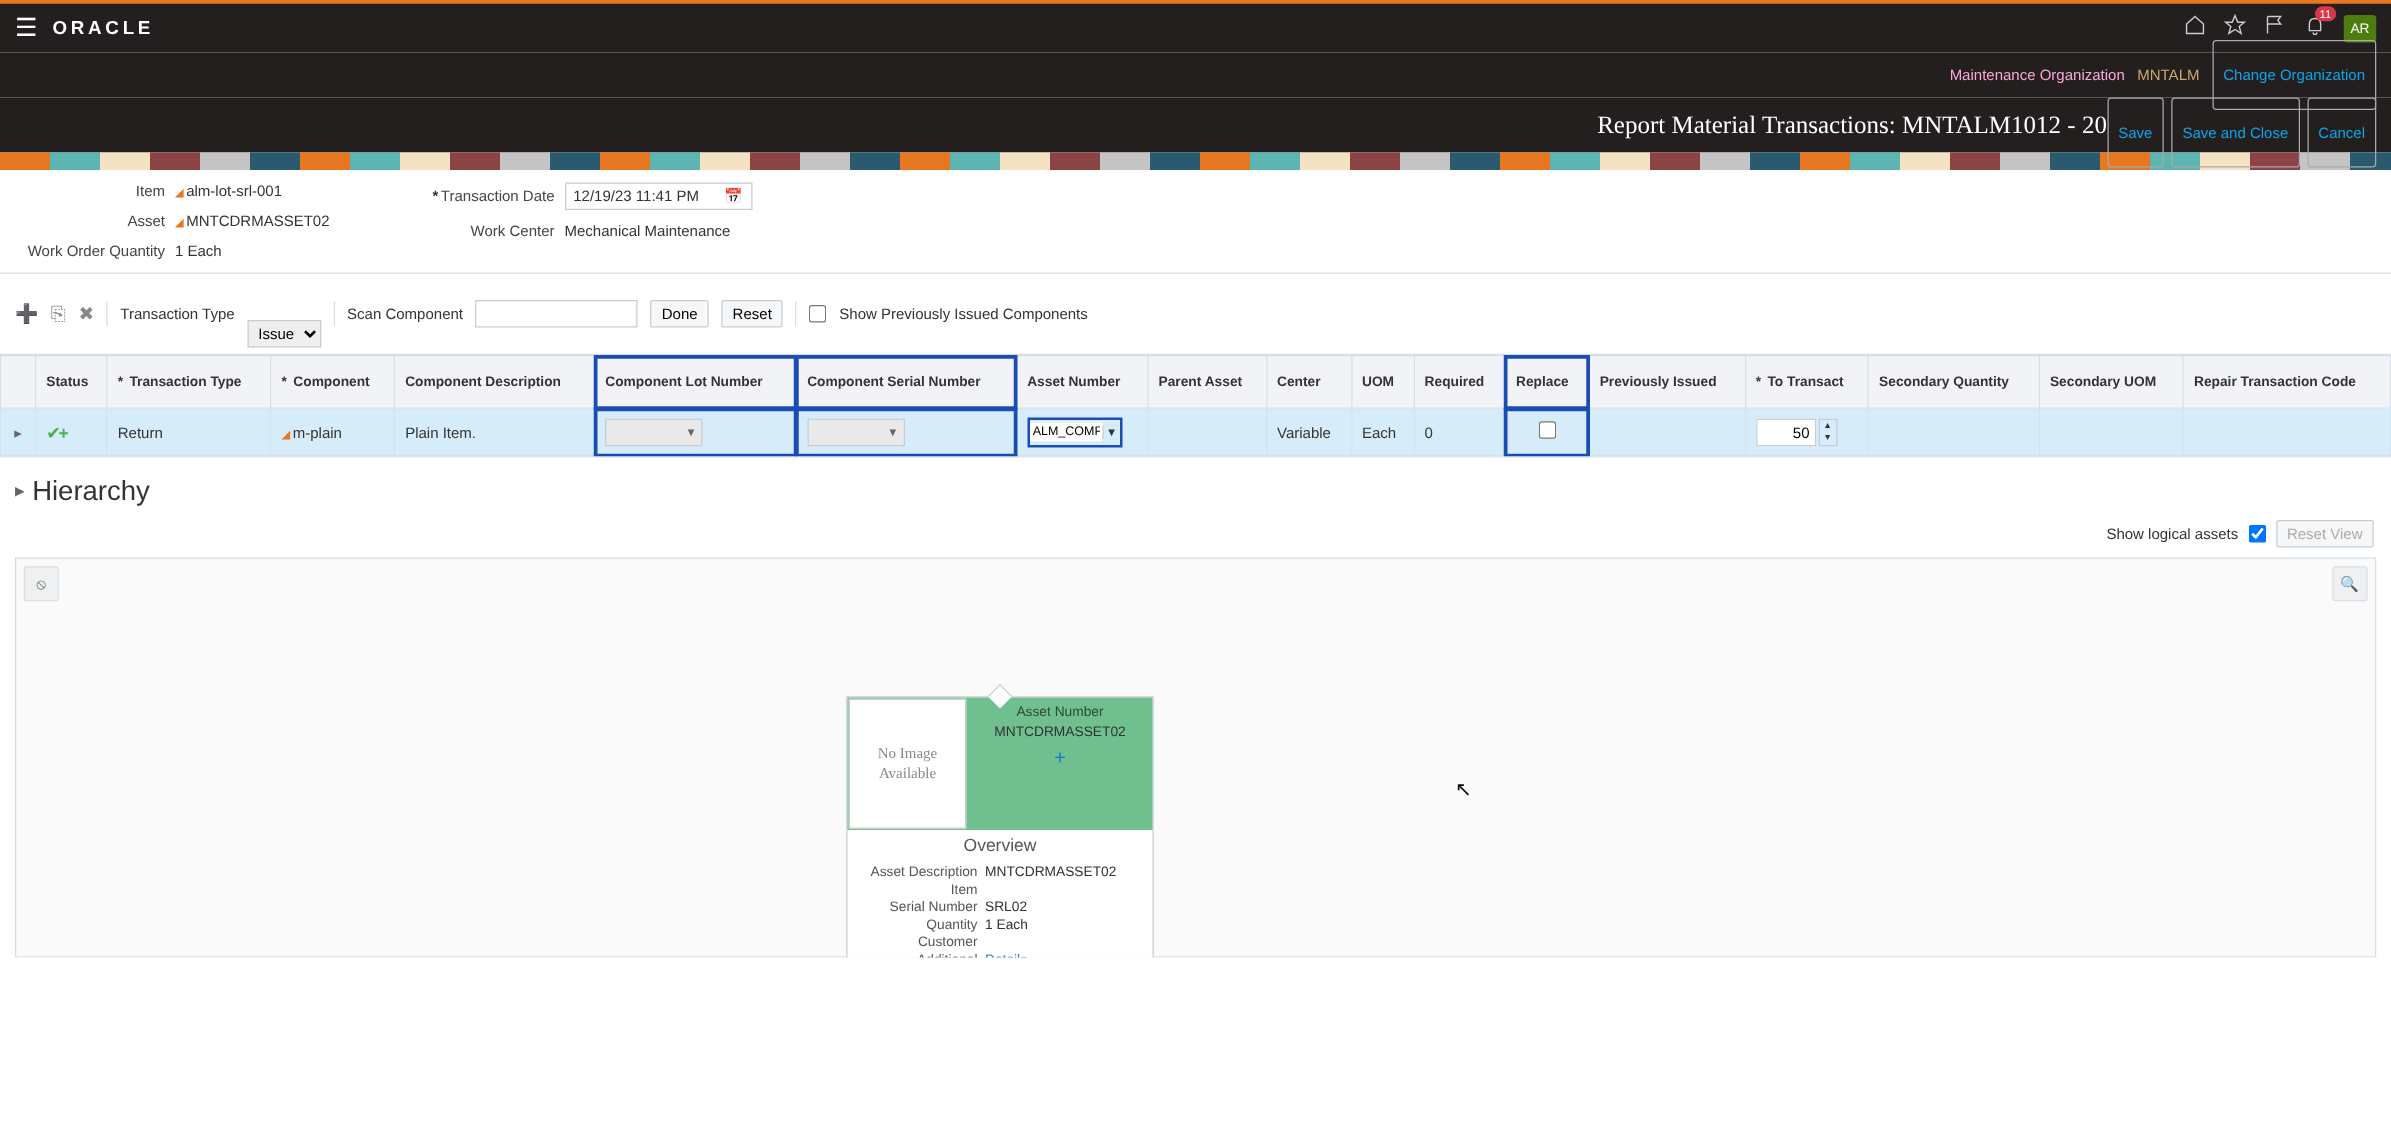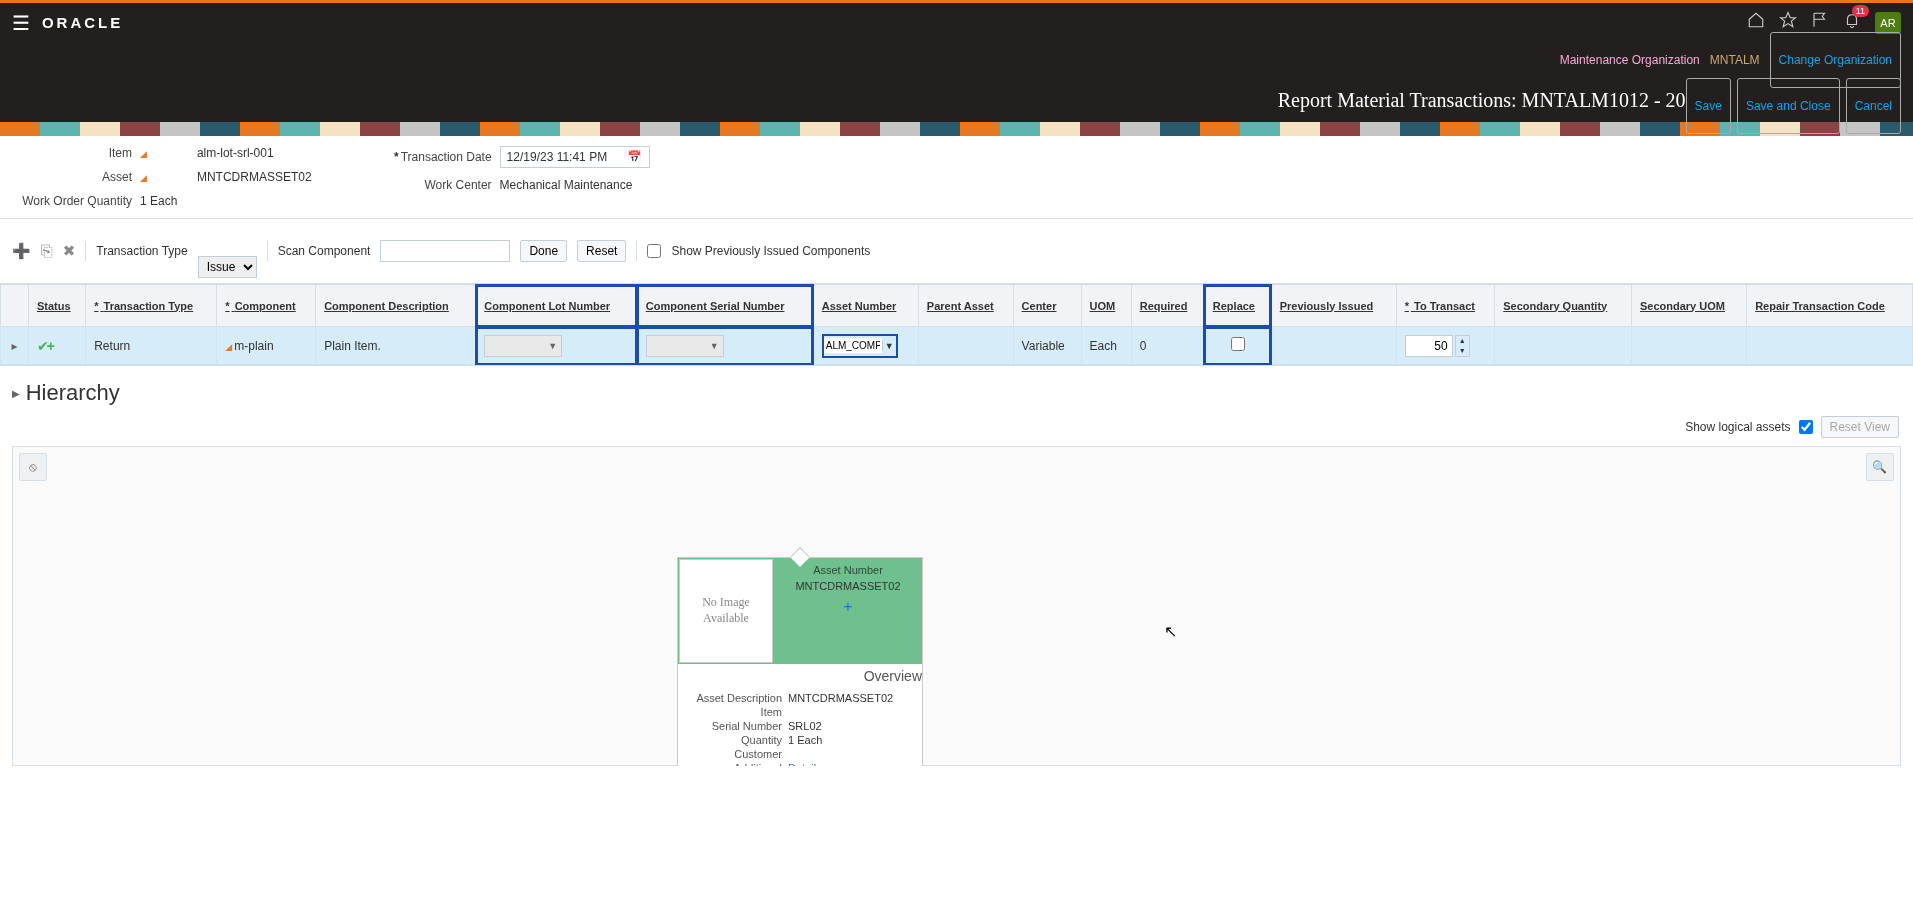--- a/index.html
+++ b/index.html
@@ -30,38 +30,38 @@
 
 .color-strip { height: 14px; background: repeating-linear-gradient(90deg, #e87722 0 40px, #5cb5b0 40px 80px, #f4e2c3 80px 120px, #8b4343 120px 160px, #c4c4c4 160px 200px, #2a5a6e 200px 240px); }
 
 
 .info-section { padding: 10px 12px; display: flex; gap: 60px; }
 .info-col { display: flex; flex-direction: column; gap: 10px; }
 .info-row { display: flex; align-items: center; gap: 8px; }
 .info-label { width: 120px; text-align: right; color: #444; font-size: 12px; }
 .info-val { font-size: 12px; color: #333; }
 .link-flag { color: #e87722; font-size: 9px; margin-right: 2px; }
-.link-text { color: #333; margin-left: 48px; }
+.link-text { color: #333; }
 .asterisk { color: #333; font-weight: bold; margin-right: 2px; }
 .date-input { display: inline-flex; align-items: center; border: 1px solid #c4ced7; padding: 3px 6px; gap: 8px; font-size: 12px; width: 150px; justify-content: space-between; }
 
 
 .toolbar { border-top: 1px solid #d6dfe6; border-bottom: 1px solid #d6dfe6; padding: 5px 12px; display: flex; align-items: center; gap: 10px; background: #fff; }
 .tb-icon { color: #2f7bbf; cursor: pointer; font-size: 15px; }
 .tb-icon.gray { color: #888; }
 .sep { width: 1px; height: 20px; background: #d6dfe6; }
 .tb-label { font-size: 12px; color: #333; }
 .select-sm { border: 1px solid #c4ced7; padding: 2px 4px; font-size: 12px; margin-top: 32px; }
 .input-sm { border: 1px solid #c4ced7; padding: 3px 4px; font-size: 12px; width: 130px; height: 22px; }
 .btn-sm { border: 1px solid #c4ced7; background: #f6f7f9; padding: 3px 8px; font-size: 12px; cursor: pointer; border-radius: 2px; }
 
 
 .grid { overflow-x: auto; border-bottom: 1px solid #d6dfe6; }
 .grid table { border-collapse: collapse; width: 100%; min-width: 1560px; }
-.grid th { background: #f1f3f6; border: 1px solid #d6dfe6; padding: 6px 8px; font-size: 11px; font-weight: bold; text-align: left; color: #333; vertical-align: middle; height: 42px; text-decoration: underline; }
+.grid th { background: #f1f3f6; border: 1px solid #d6dfe6; padding: 6px 8px; font-size: 11px; font-weight: bold; text-align: left; color: #333; vertical-align: middle; height: 42px; }
 .grid td { border: 1px solid #cfe4f3; padding: 4px 8px; font-size: 12px; background: #d7ecf9; height: 38px; vertical-align: middle; }
 .grid .expander { width: 28px; text-align: center; color: #666; }
 .status-icons { color: #4caf50; font-size: 14px; letter-spacing: -2px; }
 .hl-th { outline: 3px solid #1a4db3; outline-offset: -2px; }
 .hl-td { outline: 3px solid #1a4db3; outline-offset: -2px; }
 .combo-dis { display: inline-flex; align-items: center; border: 1px solid #c4ced7; background: #e9e9e9; width: 78px; height: 22px; justify-content: flex-end; padding-right: 4px; }
 .combo-dis .arrow { font-size: 9px; color: #666; }
 .asset-combo { display: inline-flex; align-items: center; border: 2px solid #1a4db3; height: 24px; }
 .asset-combo input { border: none; width: 58px; font-size: 10px; padding: 2px; }
 .asset-combo .arrow-box { border-left: 1px solid #c4ced7; width: 14px; text-align: center; font-size: 9px; color: #333; cursor: pointer; }
@@ -83,21 +83,21 @@
 
 
 .asset-card { position: absolute; left: 664px; top: 110px; width: 246px; border: 1px solid #ccc; background: #fff; }
 .asset-card .callout { position: absolute; top: -8px; left: 50%; transform: translateX(-50%); width: 14px; height: 14px; background: #fff; border-left: 1px solid #ccc; border-top: 1px solid #ccc; transform: translateX(-50%) rotate(45deg); }
 .asset-card .top { display: flex; background: #6fc08e; }
 .asset-card .img { width: 94px; height: 104px; background: #fff; border: 1px solid #ccc; margin: 1px; display: flex; align-items: center; justify-content: center; text-align: center; color: #888; font-size: 12px; font-family: Georgia, serif; line-height: 1.3; }
 .asset-card .info { flex: 1; color: #333; text-align: center; padding: 6px 4px; font-size: 11px; }
 .asset-card .info .lbl { font-size: 11px; color: #2d4a3a; }
 .asset-card .info .num { font-size: 11px; color: #333; margin-top: 4px; }
 .asset-card .info .plus { color: #1a73e8; font-size: 16px; margin-top: 6px; cursor: pointer; }
-.asset-card .overview { font-size: 14px; color: #555; text-align: right; padding: 4px 0; }
+.asset-card .overview { font-size: 14px; color: #555; text-align: center; padding: 4px 0; }
 .asset-card .details { padding: 4px 8px; font-size: 11px; }
 .asset-card .drow { display: flex; gap: 6px; margin-bottom: 2px; }
 .asset-card .drow .k { width: 96px; text-align: right; color: #555; }
 .asset-card .drow .v { color: #333; }
 .asset-card .drow .v.link { color: #2f7bbf; cursor: pointer; }
 
 .cursor-arrow { position: absolute; left: 1164px; top: 622px; font-size: 16px; color: #000; pointer-events: none; }
 </style>
 </head>
 <body>

